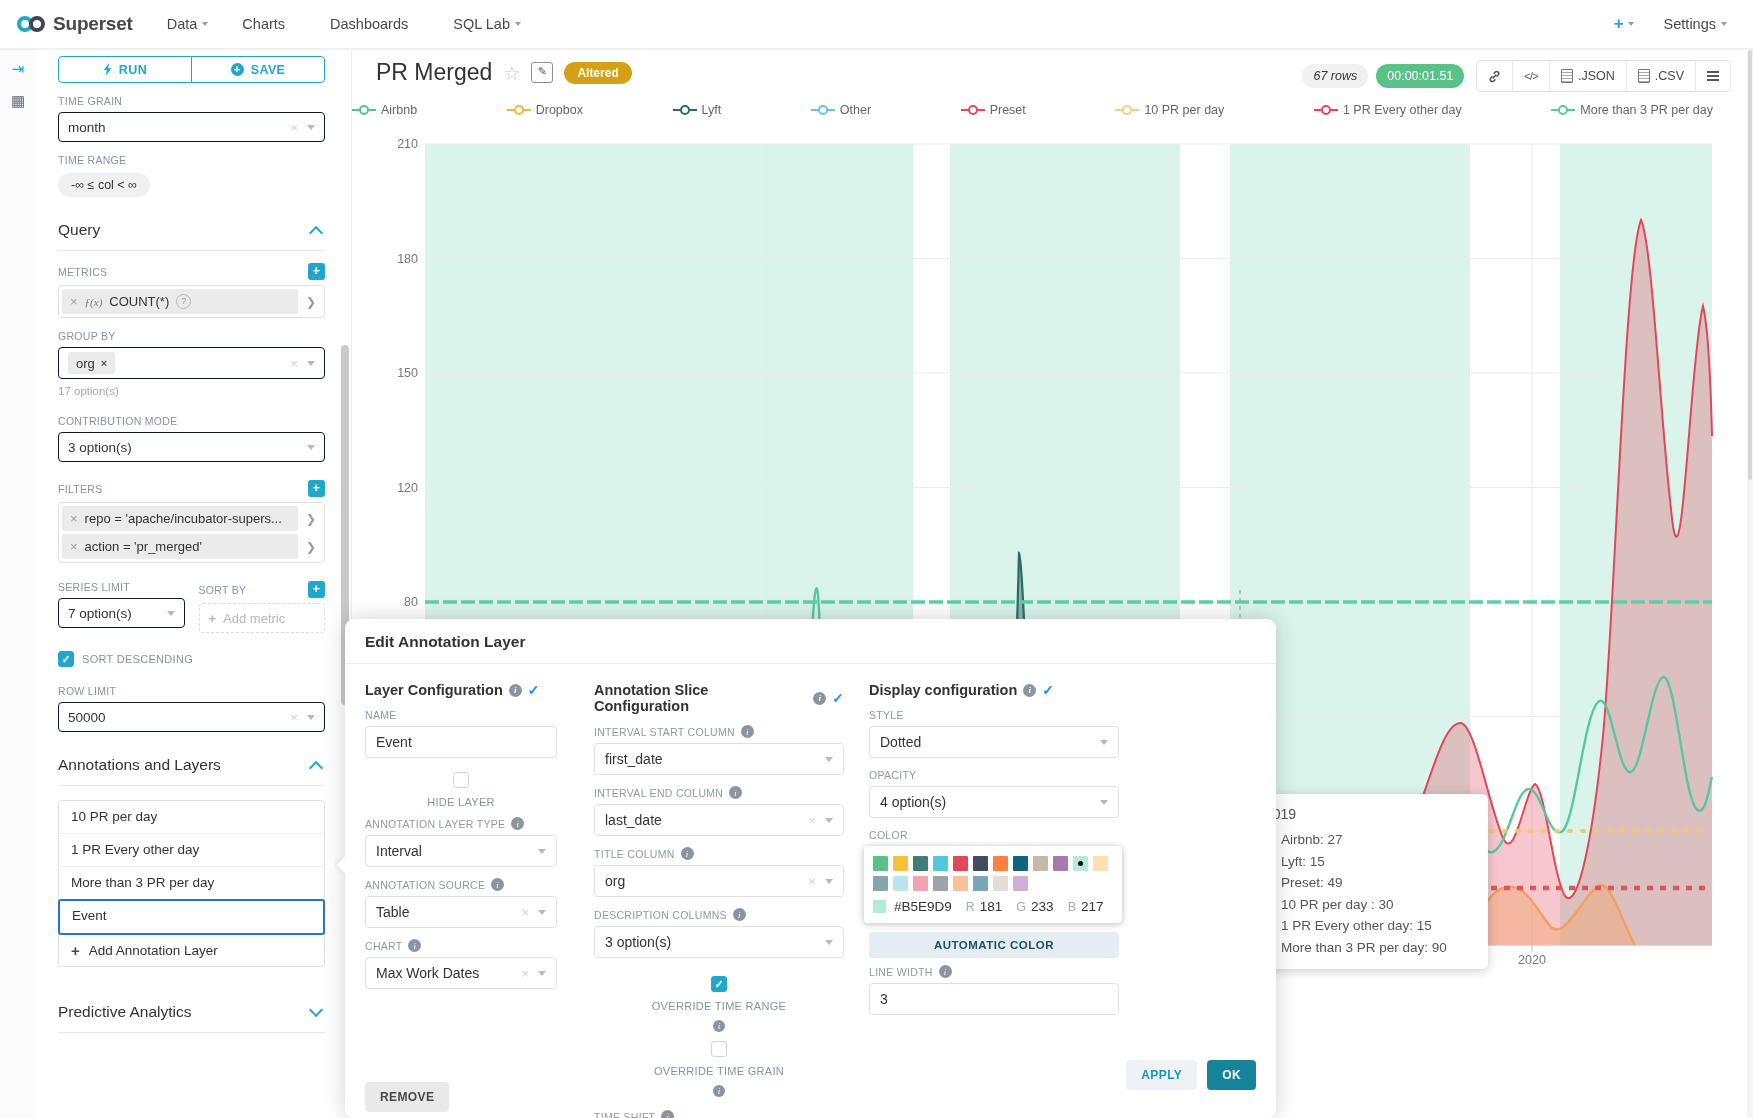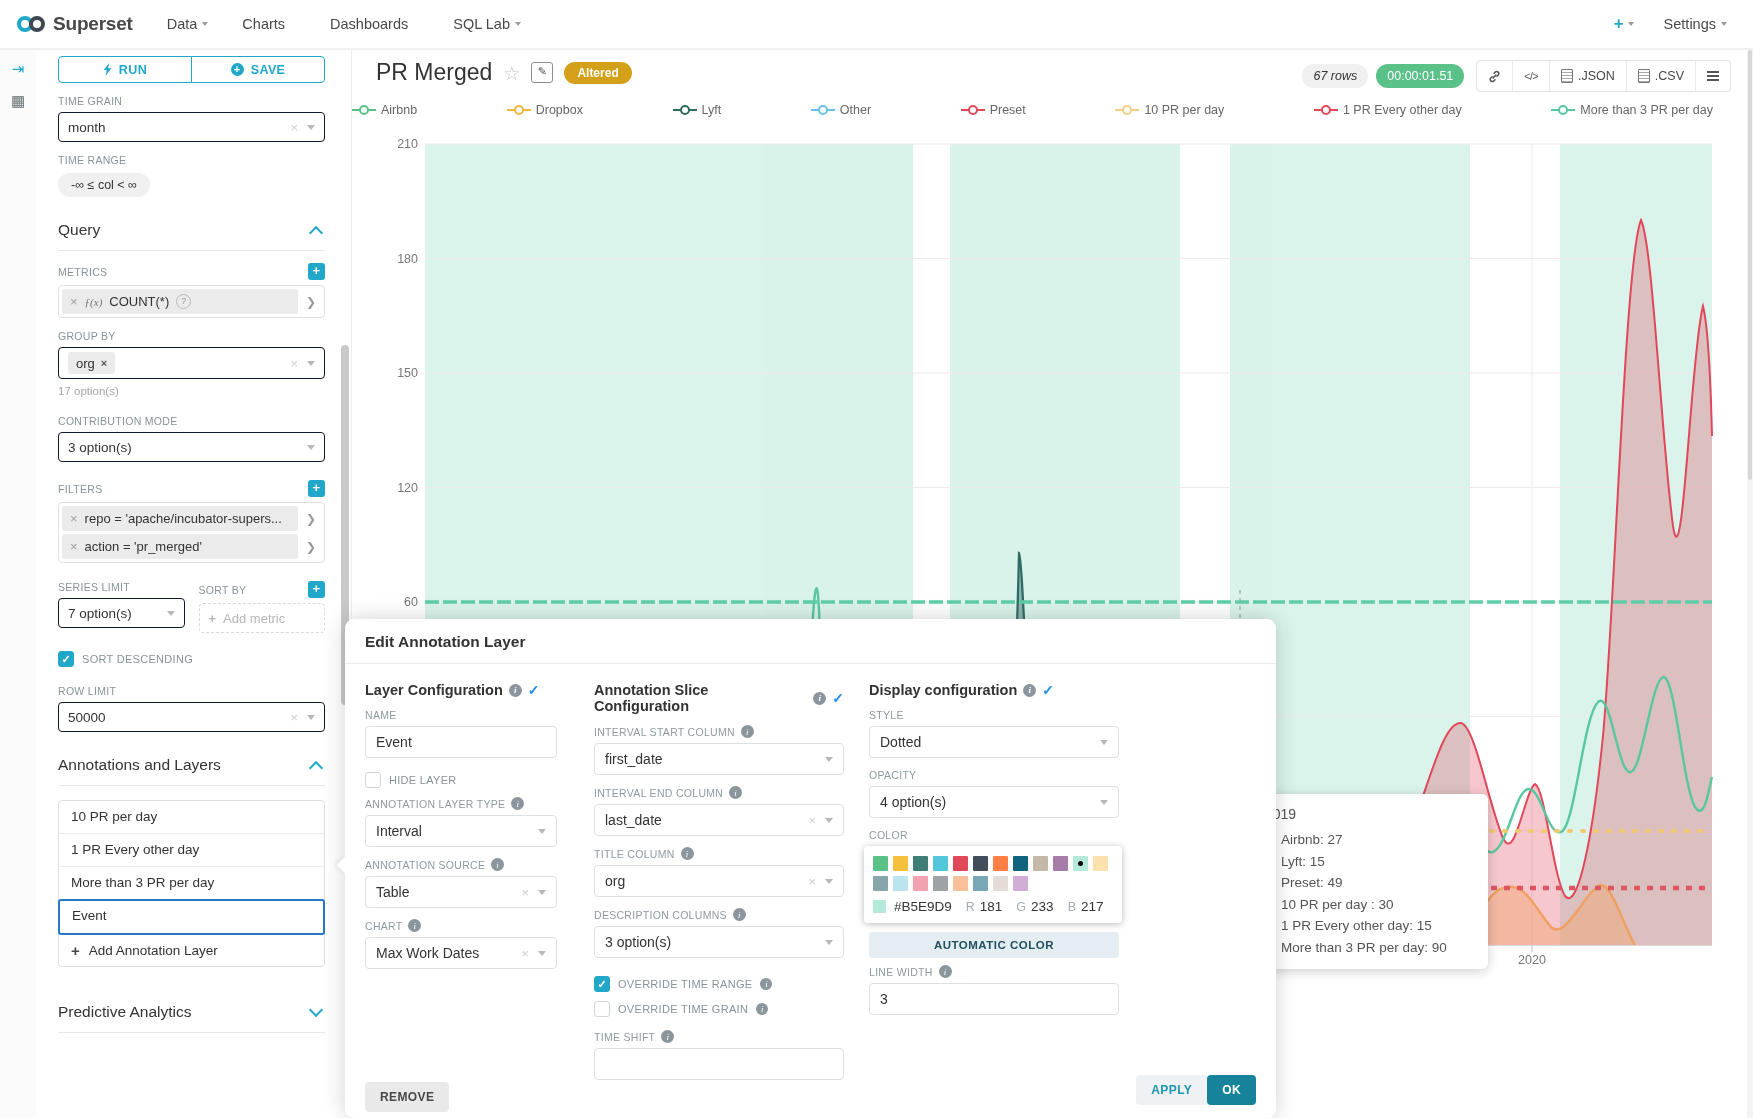--- a/index.html
+++ b/index.html
@@ -107,31 +107,31 @@
   .mcol1{width:192px;}
   .mcol2{width:250px;margin-left:37px;}
   .mcol3{width:250px;margin-left:25px;}
   .msec-h{display:flex;align-items:center;gap:6px;font-size:14.5px;font-weight:bold;color:#333;margin:12px 0 4px;}
   .info{width:13px;height:13px;border-radius:50%;background:#8a959c;color:#fff;font-size:9px;font-style:italic;font-family:"Liberation Serif",serif;display:inline-flex;align-items:center;justify-content:center;flex:none;}
   .vcheck{color:#1f8ef1;font-size:14px;font-weight:bold;}
   .mlabel{font-size:10.5px;color:#8e9aa0;letter-spacing:.3px;margin:11px 0 5px;display:flex;align-items:center;gap:6px;}
   .minput{border:1px solid #e0e0e0;border-radius:4px;height:32px;display:flex;align-items:center;padding:0 10px;font-size:14px;color:#333;box-sizing:border-box;background:#fff;}
   .minput .adorn{margin-left:auto;display:flex;align-items:center;gap:9px;}
   .minput .x{color:#cfcfcf;font-size:13px;}
-  .mcb-row{display:flex;align-items:center;gap:8px;margin:14px 0 0;}
+  .mcb-row{display:flex;align-items:center;gap:8px;margin:14px 0 0;flex-direction:column;}
   .cpanel{background:#fff;border-radius:4px;box-shadow:0 1px 7px rgba(0,0,0,.28);padding:10px 9px 9px;width:258px;margin-left:-5px;margin-top:2px;box-sizing:border-box;}
   .swrow{display:flex;gap:5px;margin-bottom:5px;}
   .swatch{width:15px;height:15px;border-radius:1px;background:var(--c);display:flex;align-items:center;justify-content:center;cursor:pointer;}
   .swatch.selected::after{content:'';width:5px;height:5px;border-radius:50%;background:#000;}
   .hexrow{display:flex;align-items:center;margin-top:8px;font-size:13.5px;color:#333;}
   .hexrow .minisw{width:13px;height:13px;background:#b5e9d9;margin-right:8px;}
   .hexrow .rgb-l{color:#a3adb3;margin:0 5px 0 14px;font-size:12.5px;}
   .autocolor{margin-top:9px;height:26px;background:#e4edf1;color:#21505f;font-size:11.5px;font-weight:bold;letter-spacing:.5px;display:flex;align-items:center;justify-content:center;border-radius:4px;cursor:pointer;}
   .modal-foot-left{position:absolute;left:20px;bottom:13px;}
-  .modal-foot-right{position:absolute;right:20px;bottom:13px;display:flex;}
+  .modal-foot-right{position:absolute;right:20px;bottom:28px;display:flex;gap:10px;}
   .mbtn{border-radius:4px;font-size:12px;font-weight:bold;letter-spacing:.4px;padding:8px 15px;cursor:pointer;}
   .mbtn.gray{background:#e9e9e9;color:#484848;}
   .mbtn.applybtn{background:#eef2f4;color:#1e96b0;}
   .mbtn.okbtn{background:#17839b;color:#fff;}
 </style>
 </head>
 <body>
 
 <div class="app">
 
@@ -423,21 +423,21 @@
         <span>More than 3 PR per day</span>
       </span>
       </div>
 
     <div class="yticks">
 
     <div class="ytick">210</div>
         <div class="ytick">180</div>
         <div class="ytick">150</div>
         <div class="ytick">120</div>
-        <div class="ytick">60</div>
+        <div class="ytick">80</div>
       </div>
     <div class="xticks">
 
     <div class="xtick">2019</div>
         <div class="xtick">2020</div>
       </div>
 
     <svg class="chart-svg" width="1401" height="830" viewBox="0 0 1401 830">
 
       <g fill="#b5e9d9" opacity="0.5">

